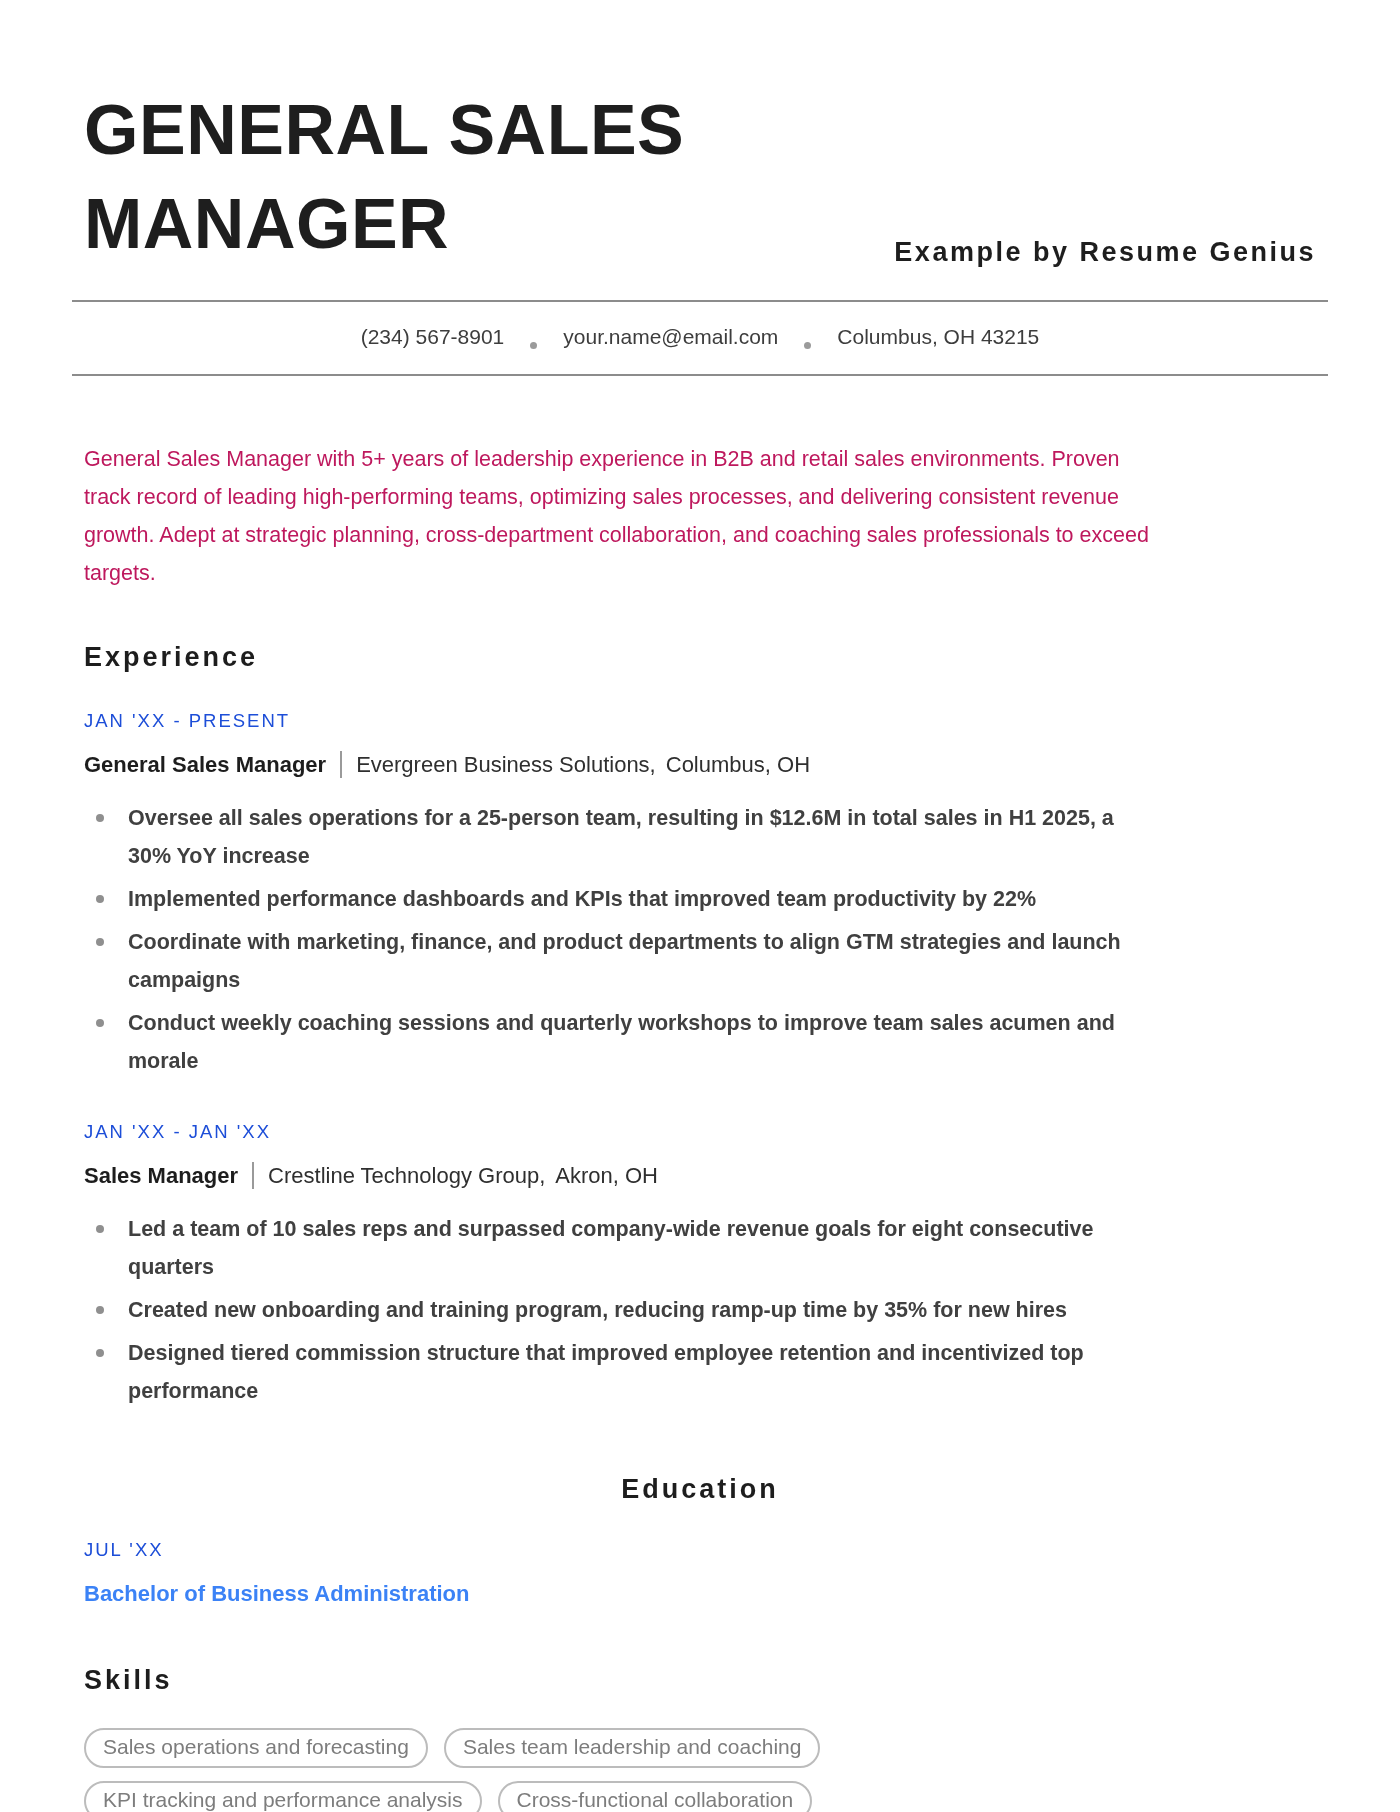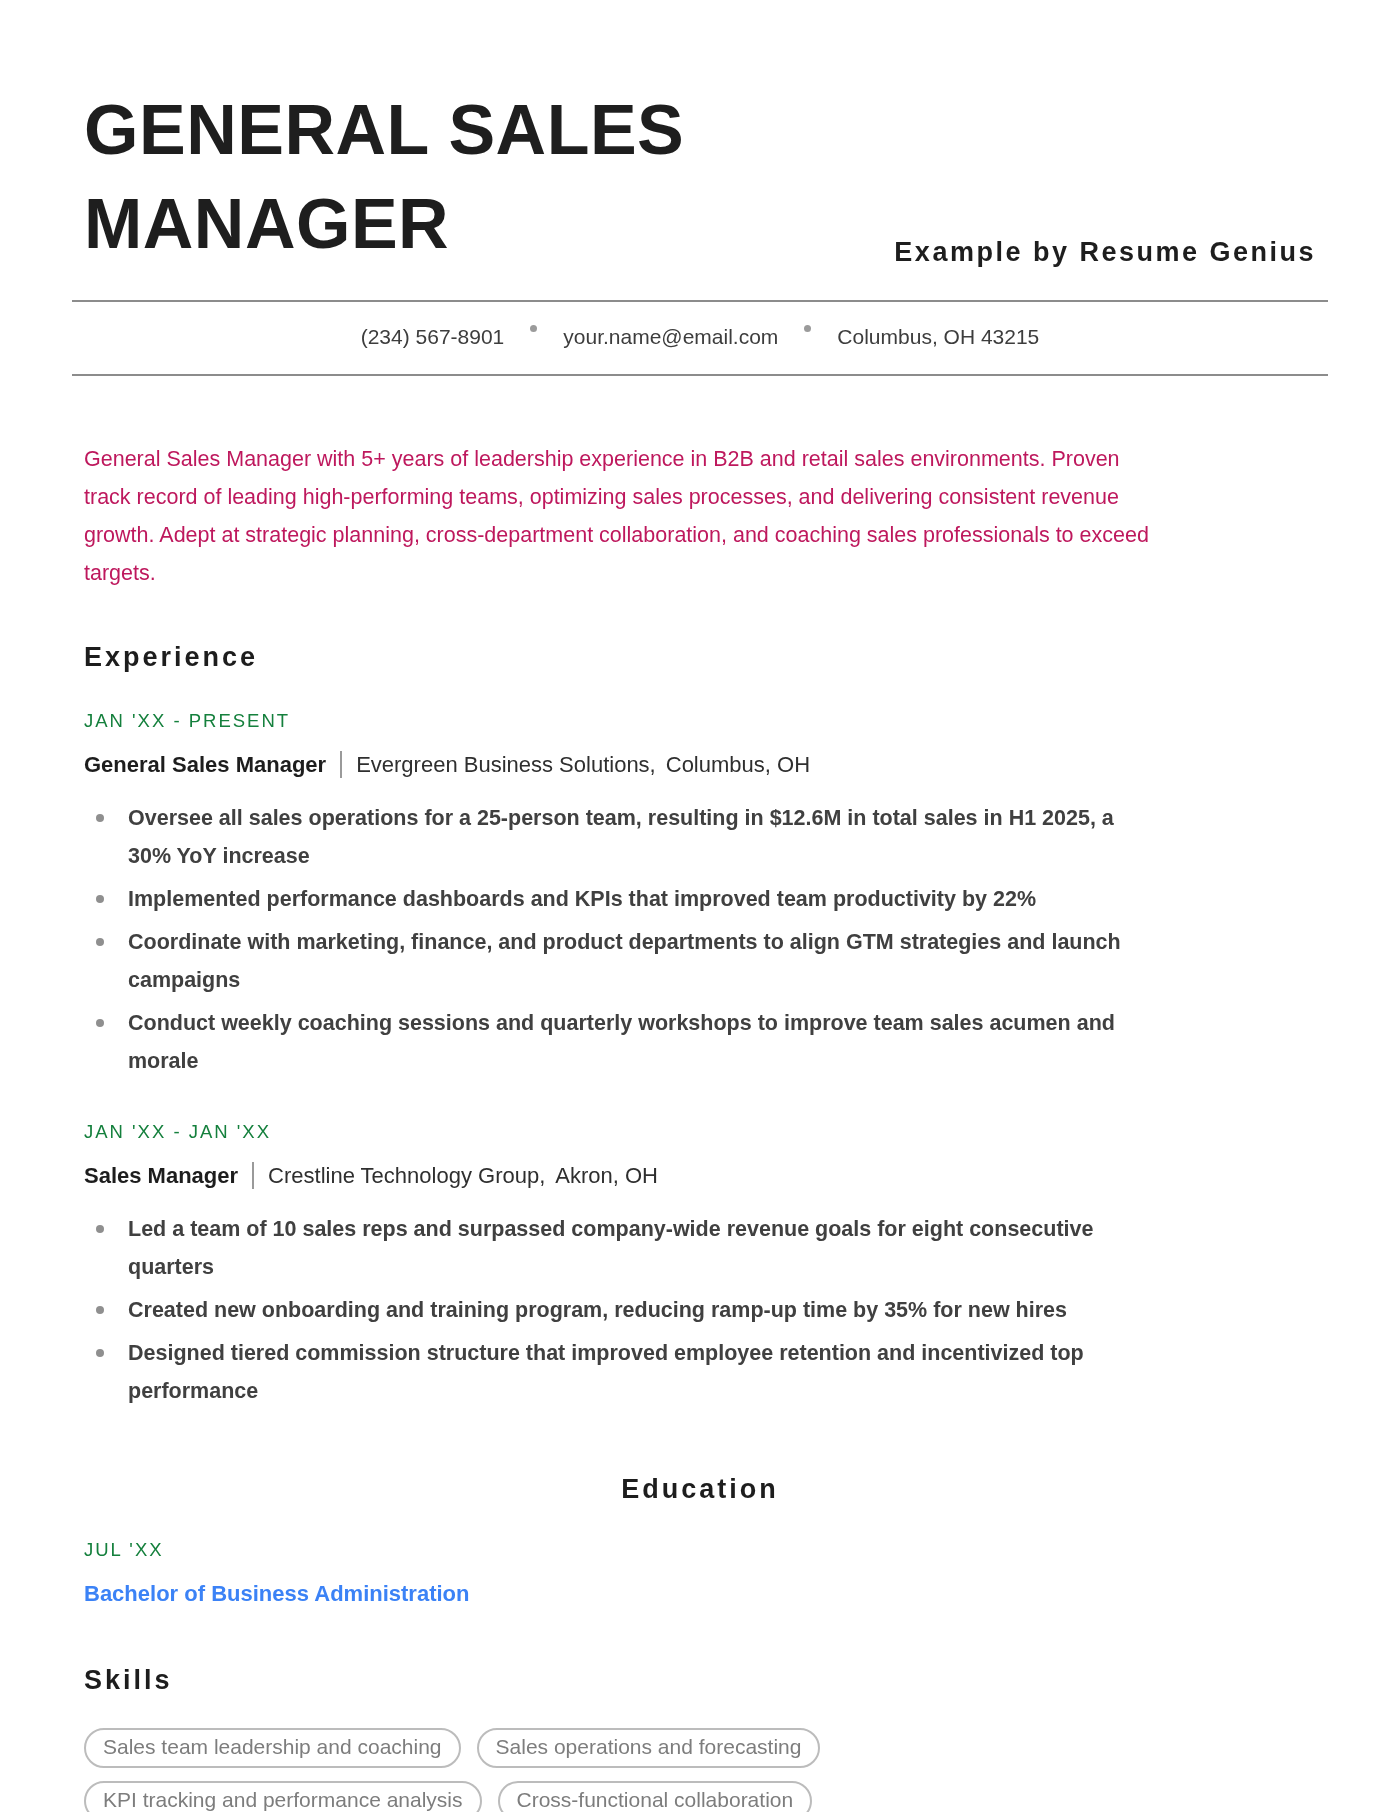--- a/index.html
+++ b/index.html
@@ -40,21 +40,21 @@
   }
   .rule {
     border: none;
     border-top: 2px solid #8c8c8c;
     margin: 0;
   }
   .rule-top { margin-top: 28px; }
   .contact-row {
     display: flex;
     justify-content: center;
-    align-items: flex-start;
+    align-items: flex-end;
     padding: 23px 0 25px 0;
     font-size: 21px;
     color: #3d3d3d;
   }
   .contact-dot {
     width: 7px;
     height: 7px;
     border-radius: 50%;
     background: #9b9b9b;
     margin: 0 26px;
@@ -75,21 +75,21 @@
     letter-spacing: 3px;
     color: #1d1d1d;
     padding: 0 12px;
   }
   .st-experience { margin-top: 50px; }
   .st-education  { margin-top: 64px; text-align: center; }
   .st-skills     { margin-top: 58px; }
   .date-line {
     font-size: 18.5px;
     letter-spacing: 2px;
-    color: #15803d;
+    color: #1d4ed8;
     padding: 0 12px;
     margin-top: 37px;
   }
   .job-head {
     margin-top: 19px;
     padding: 0 12px;
     font-size: 22px;
     color: #2f2f2f;
   }
   .job-title { font-weight: 700; color: #1d1d1d; }
@@ -211,19 +211,19 @@
   </div>
 
   <h2 class="section-title st-education">Education</h2>
   <div>
     <div class="date-line" style="margin-top:34px">JUL 'XX</div>
     <div class="edu-degree">Bachelor of Business Administration</div>
   </div>
 
   <h2 class="section-title st-skills">Skills</h2>
   <div class="pills">
+    <span class="pill">Sales operations and forecasting</span>
     <span class="pill">Sales team leadership and coaching</span>
-    <span class="pill">Sales operations and forecasting</span>
     <span class="pill">KPI tracking and performance analysis</span>
     <span class="pill">Cross-functional collaboration</span>
   </div>
 
 </div>
 
 </body></html>

